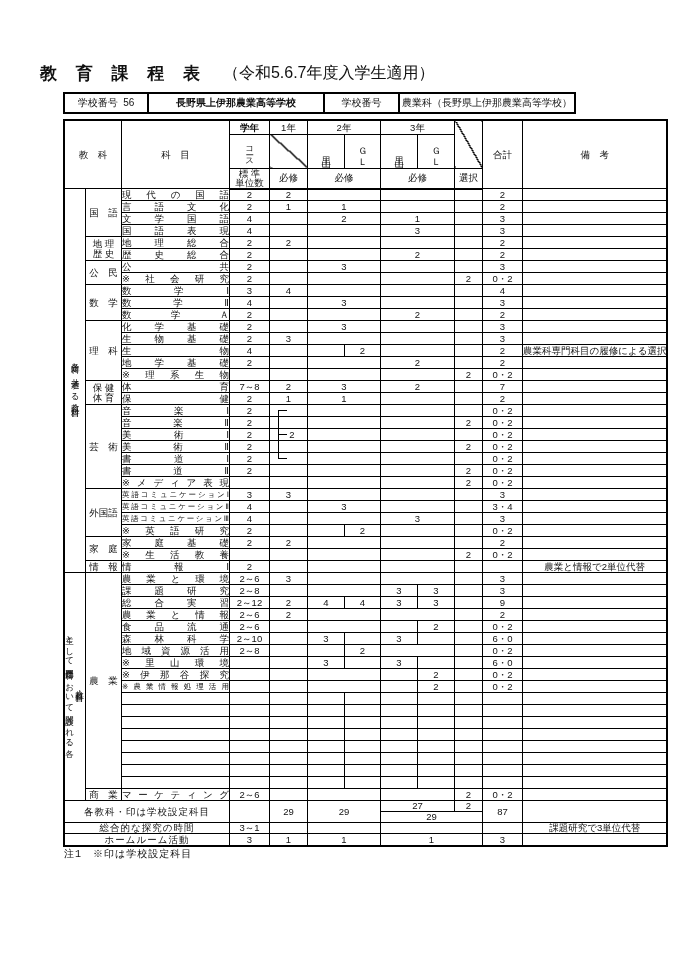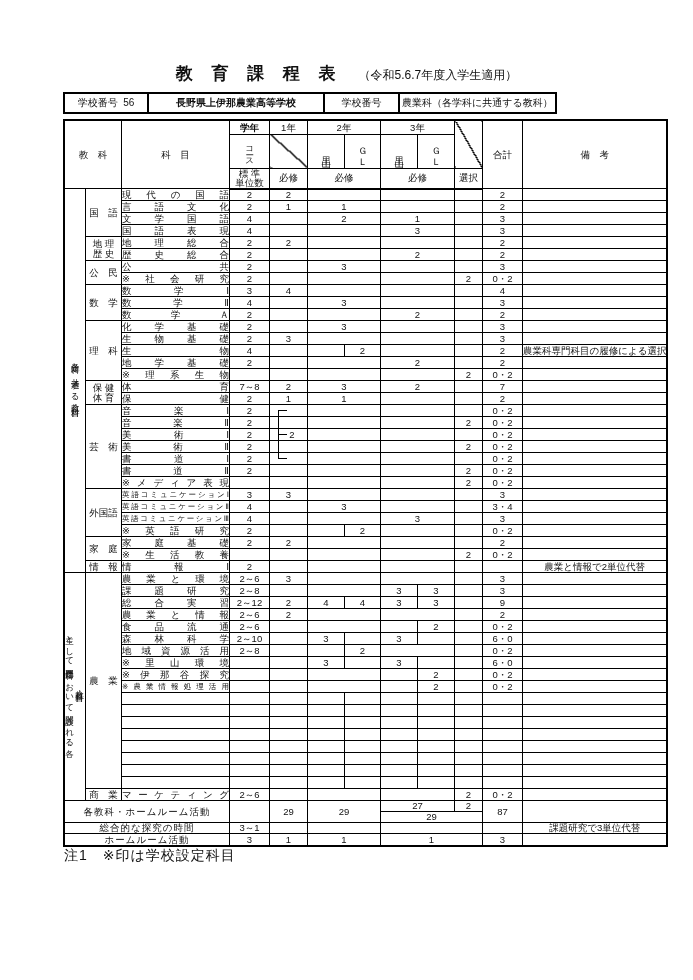--- a/index.html
+++ b/index.html
@@ -3,23 +3,23 @@
 <meta charset="utf-8">
 <style>
   * { box-sizing: border-box; }
   html,body { margin:0; padding:0; background:#fff; }
   .page {
     position:relative; width:693px; height:980px; background:#fff;
     font-family:"Liberation Sans","DejaVu Sans",sans-serif; color:#111;
   }
   
   .title-row { position:absolute; top:62px; left:40px; width:613px;
-    display:flex; justify-content:center; align-items:flex-end; gap:16px; }
+    display:flex; justify-content:flex-start; align-items:flex-end; gap:16px; }
   .page-title { font-size:17px; font-weight:bold; letter-spacing:7px; white-space:nowrap; }
-  .title-note { font-size:12px; white-space:nowrap; padding-bottom:1px; }
+  .title-note { font-size:16px; white-space:nowrap; padding-bottom:1px; }
   
   .info-table { position:absolute; top:92px; left:63px; border-collapse:collapse; table-layout:fixed; }
   .info-table td { border:2px solid #000; height:20px; text-align:center; vertical-align:middle;
     font-size:10px; padding:0 2px; white-space:nowrap; overflow:hidden; }
   .info-num { width:84px; } .info-name { width:176px; font-weight:bold; }
   .info-sys { width:75px; } .info-dept { width:140px; font-size:6.5px; }
   
   .main-table { position:absolute; top:119px; left:63px; border-collapse:collapse;
     table-layout:fixed; border:2px solid #000; }
   .main-table td { border:1px solid #000; text-align:center; vertical-align:middle;
@@ -57,40 +57,40 @@
     #fff calc(50% - 0.7px), #000 calc(50% - 0.7px), #000 calc(50% + 0.7px), #fff calc(50% + 0.7px)); }
   
   .brk { position:relative; }
   .bv { position:absolute; left:22%; width:1.2px; background:#000; }
   .bv-top { top:50%; bottom:0; } .bv-pass { top:0; bottom:0; }
   .bv-mid { top:0; bottom:0; } .bv-bot { top:0; bottom:50%; }
   .bh { position:absolute; left:22%; top:calc(50% - 0.6px); width:9px; height:1.2px; background:#000; }
   .blab { position:absolute; left:52%; top:50%; transform:translateY(-50%); font-size:9.5px; }
   .c-sumlabel { font-size:9.5px; letter-spacing:1px; }
   
-  .footnote { position:absolute; top:847px; left:64px; font-size:14px; letter-spacing:1px; }
+  .footnote { position:absolute; top:847px; left:64px; font-size:10px; letter-spacing:1px;font-family:Liberation Mono, monospace; }
 </style>
 </head>
 <body>
 <div class="page">
 
   <div class="title-row">
     <span class="page-title">教 育 課 程 表</span>
     <span class="title-note">（令和5.6.7年度入学生適用）</span>
   </div>
 
   <table class="info-table">
     <tbody>
         <tr>
       <td class="info-num">
         <span>学校番号</span>&nbsp;&nbsp;<span>56</span>
       </td>
       <td class="info-name">長野県上伊那農業高等学校</td>
       <td class="info-sys">学校番号</td>
-      <td class="info-dept">農業科（各学科に共通する教科）</td>
+      <td class="info-dept">農業科（長野県上伊那農業高等学校）</td>
     </tr>
   </tbody>
     </table>
 
   <table class="main-table">
     <colgroup>
       <col style="width:20px">
         <col style="width:36px">
         <col style="width:108px">
         <col style="width:40px">
@@ -1041,21 +1041,21 @@
           </td>
           <td class="c-std thLR gb">2～6</td>
           <td class="c-y1 thR gb"></td>
           <td class="c-y2m thR gb" colspan="2"></td>
           <td class="c-y3m gb" colspan="2"></td>
           <td class="c-sel thR gb">2</td>
           <td class="c-total thR gb">0・2</td>
           <td class="c-remark gb"></td>
         </tr>
         <tr class="h11">
-          <td class="c-sumlabel gb2" colspan="3" rowspan="2">各教科・ホームルーム活動</td>
+          <td class="c-sumlabel gb2" colspan="3" rowspan="2">各教科・印は学校設定科目</td>
           <td class="thLR gb2" colspan="1" rowspan="2"></td>
           <td class="thR gb2" colspan="1" rowspan="2">29</td>
           <td class="thR gb2" colspan="2" rowspan="2">29</td>
           <td class="gb2" colspan="2">27</td>
           <td class="thR gb2">2</td>
           <td class="thR gb2" colspan="1" rowspan="2">87</td>
           <td class="c-remark gb2" colspan="1" rowspan="2"></td>
         </tr>
         <tr class="h11">
           <td class="thR" colspan="3">29</td>

